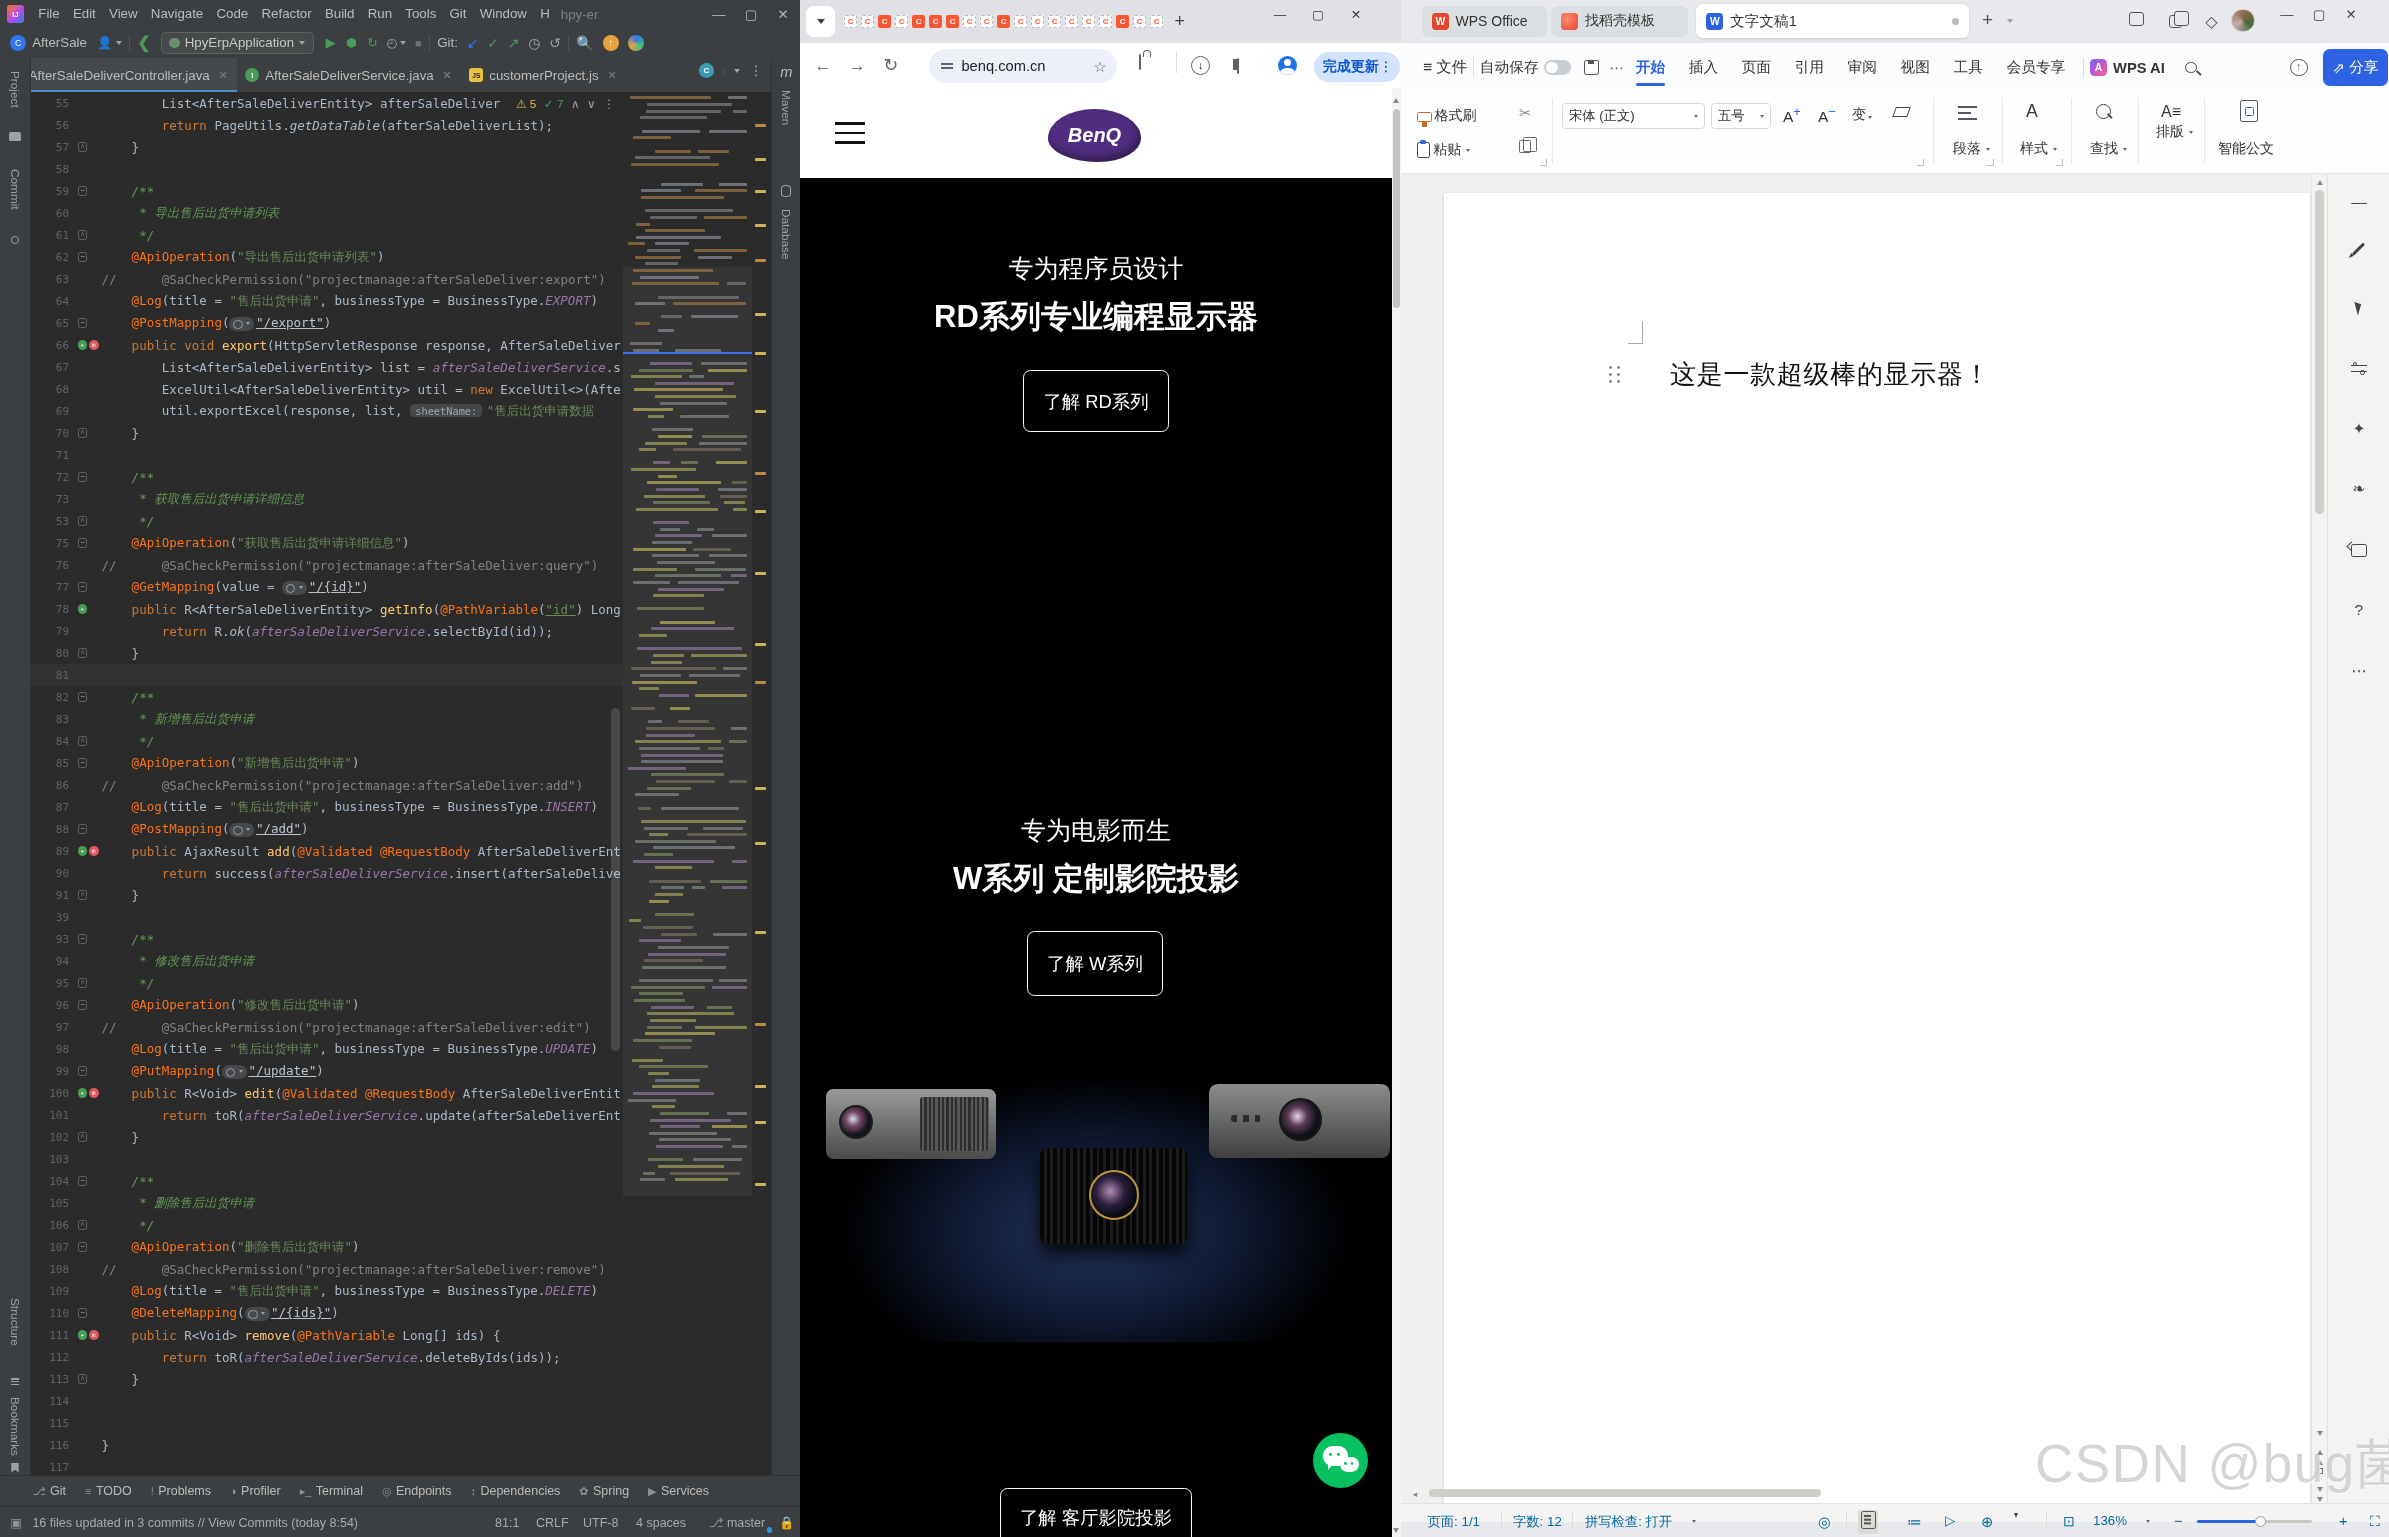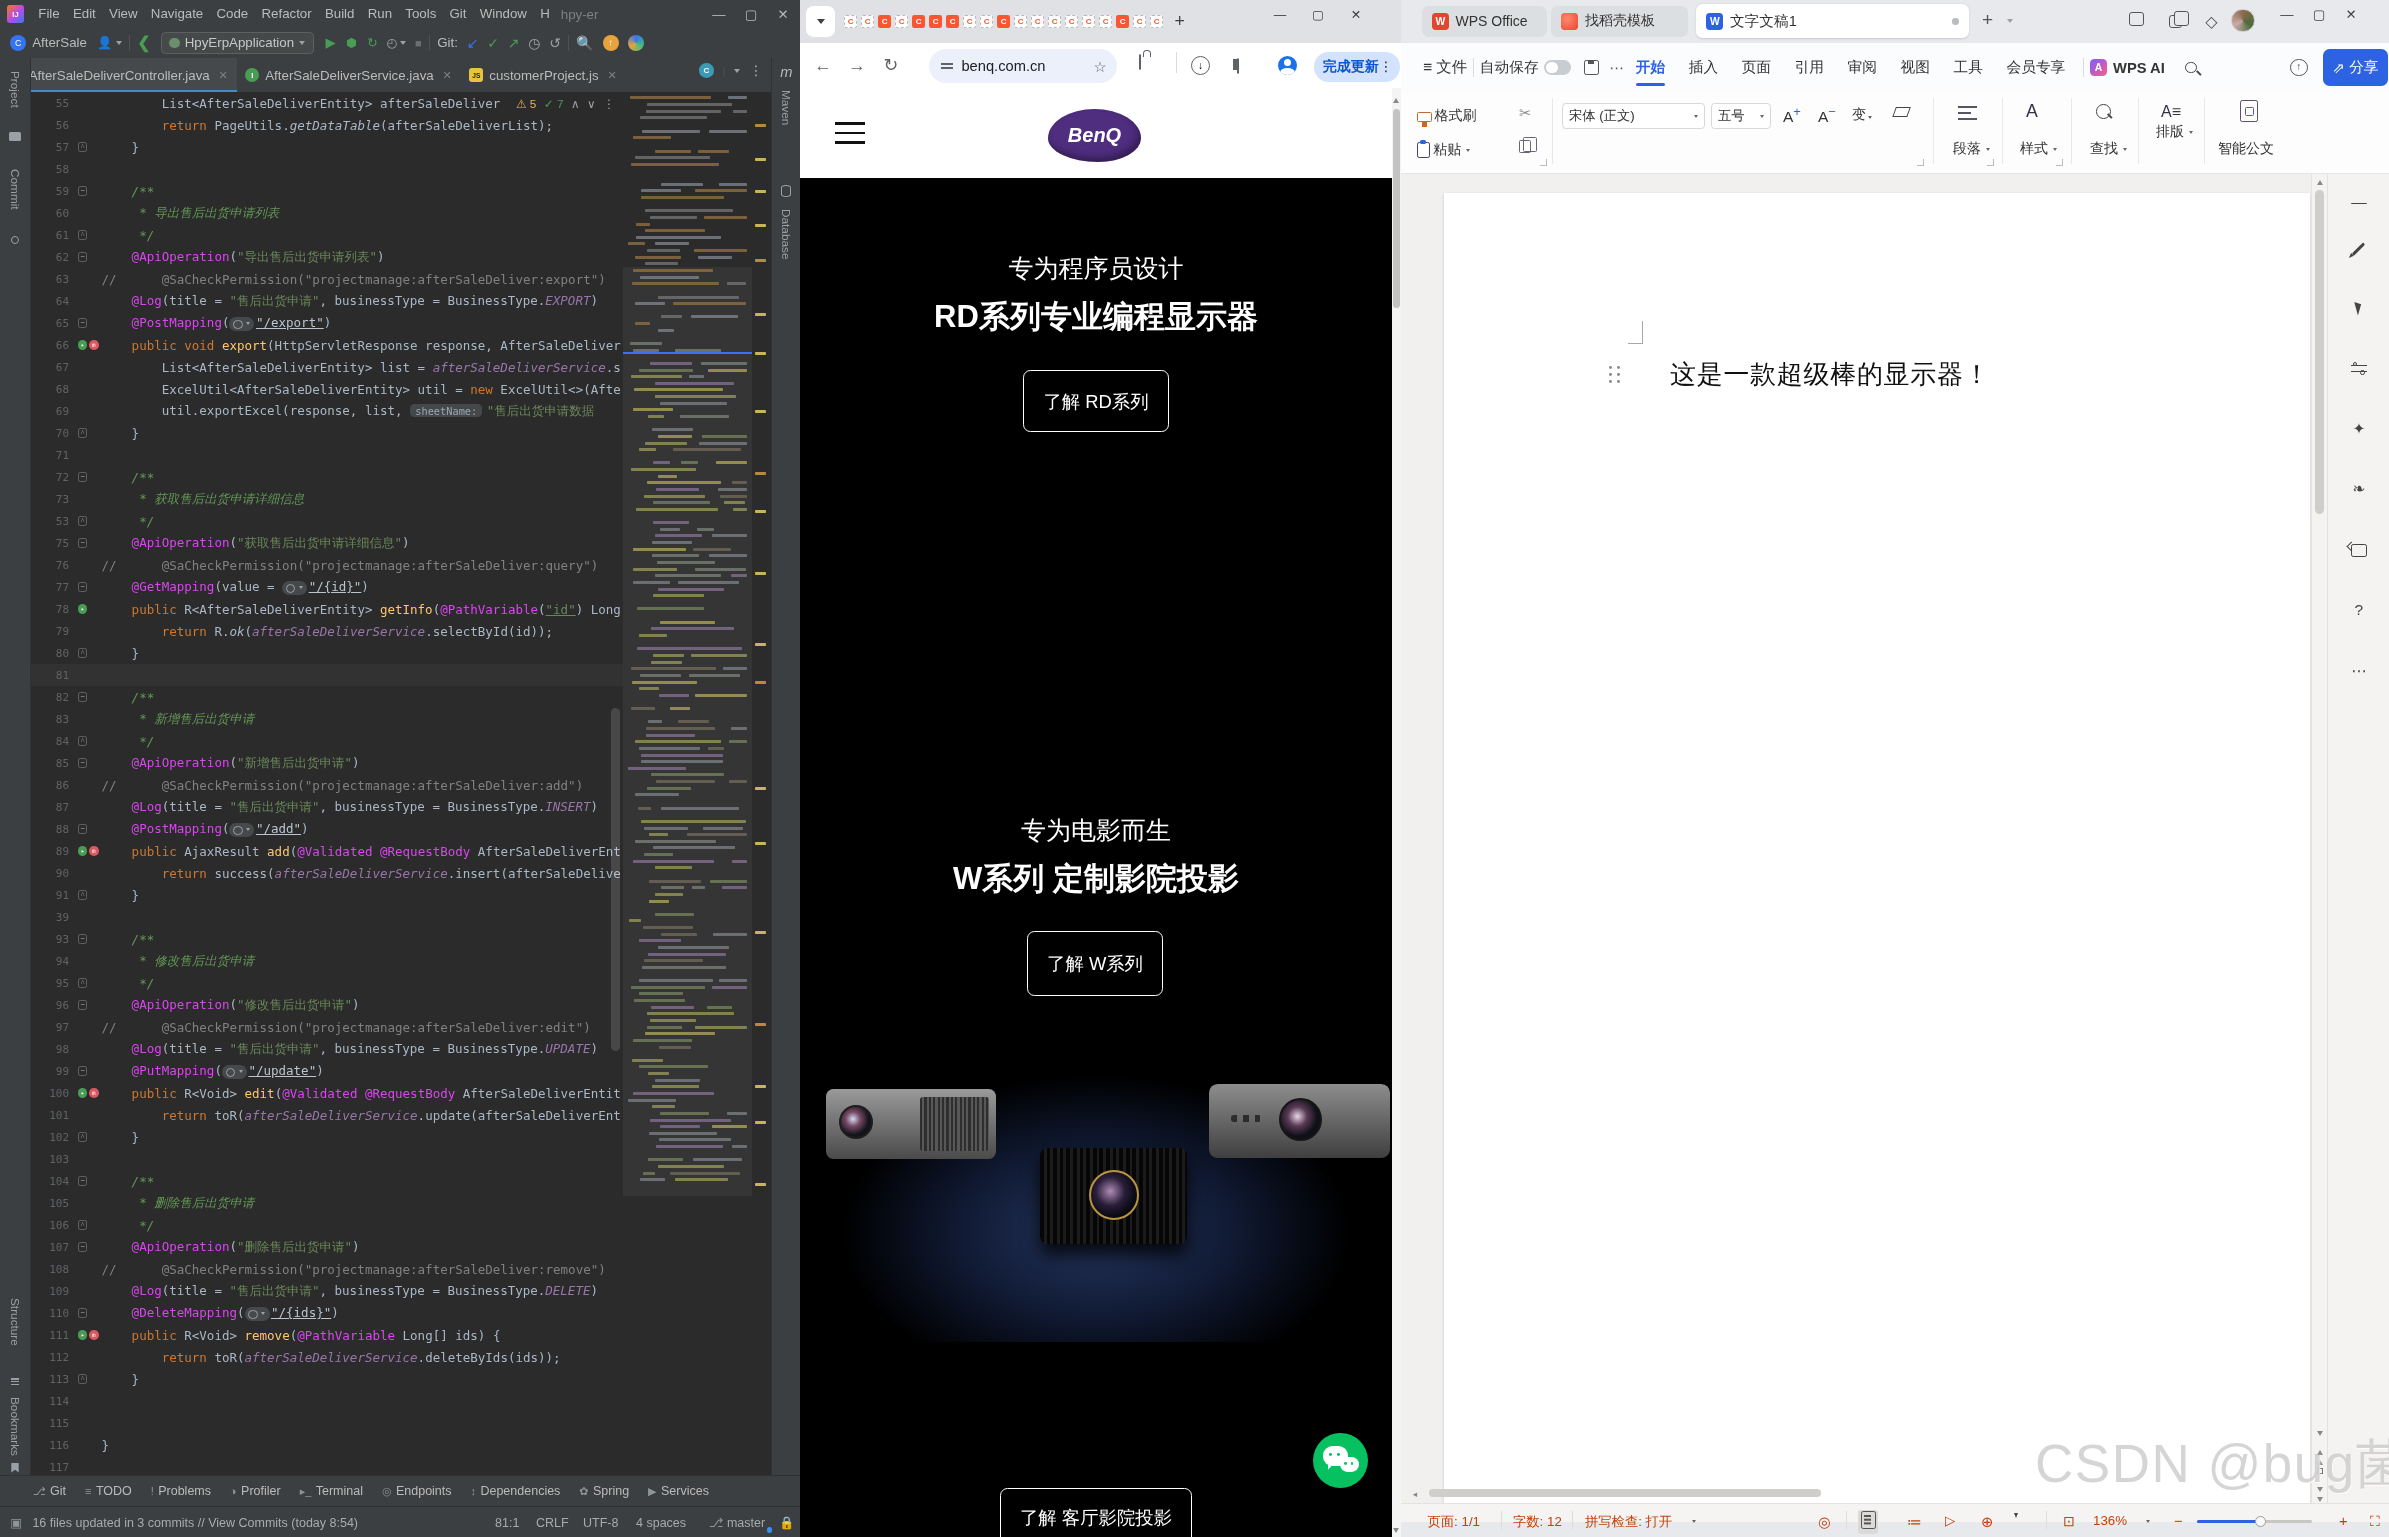--- a/index.html
+++ b/index.html
@@ -31,21 +31,21 @@
   .ficon.js{border-radius:2.9px;background:#e8c241;color:#222;font-size:6.6px;}
   .ide-leftstrip{position:absolute;left:0;top:58px;width:31px;height:1417px;background:#3c3f41;border-right:0.7px solid #2f3133;color:#9da0a3;font-size:11.8px;}
   .ide-rightstrip{position:absolute;left:771px;top:58px;width:29.5px;height:1417px;background:#3c3f41;border-left:0.7px solid #2f3133;color:#9da0a3;font-size:11.8px;}
   .strip-label{position:absolute;left:0;width:100%;display:flex;justify-content:center;}
   .editor{position:absolute;left:31px;top:92px;width:592px;height:1383px;background:#2b2b2b;overflow:hidden;}
   .line{height:22px;display:flex;align-items:center;white-space:pre;font-family:"DejaVu Sans Mono",monospace;font-size:12.5px;}
   .line.hl{background:#323232;}
   .lnum{width:44px;text-align:right;padding-right:5.9px;color:#606366;font-size:11px;flex:none;}
   .lgut{width:26.5px;flex:none;display:flex;align-items:center;gap:1.5px;padding-left:2.9px;}
   .lcode{flex:1;overflow:hidden;}
-  .tk{color:#cc7832;} .ta{color:#d946ef;} .ts{color:#6a8759;} .tc{color:#808080;}
+  .tk{color:#cc7832;} .ta{color:#f97316;} .ts{color:#6a8759;} .tc{color:#808080;}
   .tj{color:#629755;font-style:italic;} .td{color:#a9b7c6;} .tf{color:#ffc66d;}
   .tv{color:#9876aa;font-style:italic;} .tm{color:#a9b7c6;font-style:italic;}
   .tl{color:#b9c4ce;text-decoration:underline;} .tsu{color:#6a8759;text-decoration:underline;}
   .tw{color:#808080;text-decoration:underline wavy #4e8052;text-underline-offset:2.9px;}
   .th{background:#45484b;color:#9aa7b0;border-radius:4.4px;padding:0.7px 5.2px;font-size:10.3px;margin-right:4.4px;}
   .gi{display:inline-block;width:25px;height:14px;background:#46494b;border-radius:7.4px;position:relative;vertical-align:middle;margin-right:1.5px;}
   .gi::before{content:"";position:absolute;left:3.7px;top:2.9px;width:7.4px;height:7.4px;border:1.5px solid #9da0a3;border-radius:50%;}
   .gi::after{content:"";position:absolute;right:4.4px;top:5.2px;border-left:2.9px solid transparent;border-right:2.9px solid transparent;border-top:3.7px solid #9da0a3;}
   .gfold,.gend{width:9.6px;height:9.6px;border:0.7px solid #5f6264;border-radius:2.2px;color:#9da0a3;font-size:7.4px;line-height:8px;text-align:center;}
   .grun{width:9.6px;height:9.6px;border-radius:50%;font-size:5.9px;color:#fff;display:inline-flex;align-items:center;justify-content:center;}
@@ -185,21 +185,21 @@
   .slid::before,.slid::after{content:"";position:absolute;left:0;width:16px;height:1.5px;background:#444;}
   .slid::before{top:2.2px;} .slid::after{bottom:2.2px;}
   .slid i{position:absolute;width:4.4px;height:4.4px;border:1.5px solid #444;border-radius:50%;background:#f4f3f1;}
   .tshirt{width:16px;height:13.3px;background:#f4f3f1;border:1.5px solid #444;border-radius:2.2px;position:relative;margin:3.7px auto 0;}
   .tshirt::before{content:"";position:absolute;left:-4.4px;top:-1.5px;width:5.9px;height:5.9px;border:1.5px solid #444;border-top:none;border-right:none;transform:rotate(45deg);}
   .cursor-ic{width:0;height:0;border-left:6.6px solid #444;border-top:4.4px solid transparent;border-bottom:10.3px solid transparent;transform:rotate(-15deg);margin:2.9px auto 0;}
   .pen-ic{width:2.9px;height:16px;background:#444;transform:rotate(45deg);margin:2.2px auto 0;border-radius:1.5px;position:relative;}
   .pen-ic::after{content:"";position:absolute;left:-0.7px;bottom:-5.2px;width:0;height:0;border-left:2.2px solid transparent;border-right:2.2px solid transparent;border-top:5.2px solid #444;}
   .whscroll{position:absolute;left:0;top:1313px;width:909px;height:13.3px;}
   .whthumb{position:absolute;left:28px;top:2.2px;width:392px;height:8px;background:#d0cecb;border-radius:4.4px;}
-  .wps-statusbar{position:absolute;left:0;top:1503px;width:988px;height:19px;background:#f5f4f2;border-top:0.7px solid #e4e2df;font-size:13.3px;color:#c2410c;}
+  .wps-statusbar{position:absolute;left:0;top:1503px;width:988px;height:19px;background:#f5f4f2;border-top:0.7px solid #e4e2df;font-size:13.3px;color:#0369a1;}
   .st{position:absolute;top:8.8px;}
   .stsep{position:absolute;top:7.4px;width:0.7px;height:19px;background:#ddd;}
   .pageviewico{width:14.7px;height:17.7px;border:1.5px solid #555;border-radius:2.2px;position:relative;}
   .pageviewico::after{content:"";position:absolute;left:2.2px;top:2.9px;width:7.4px;height:1.5px;background:#555;box-shadow:0 3.7px 0 #555,0 7.4px 0 #555;}
   .ztrack{position:absolute;left:796px;top:16px;width:115px;height:2.9px;background:#c9c7c4;border-radius:1.5px;}
   .ztrack::before{content:"";position:absolute;left:0;top:0;width:63px;height:2.9px;background:#2d63e2;border-radius:1.5px;}
   .zknob{position:absolute;left:58px;top:-4.4px;width:11px;height:11px;border-radius:50%;background:#fbfaf9;border:0.7px solid #9a9a9a;}
   .watermark{position:absolute;left:634px;top:1429px;font-size:53px;color:rgba(185,185,185,.6);text-shadow:0.7px 0.7px 0 rgba(255,255,255,.8);white-space:nowrap;z-index:50;letter-spacing:1.5px;}
 </style>
 </head>

